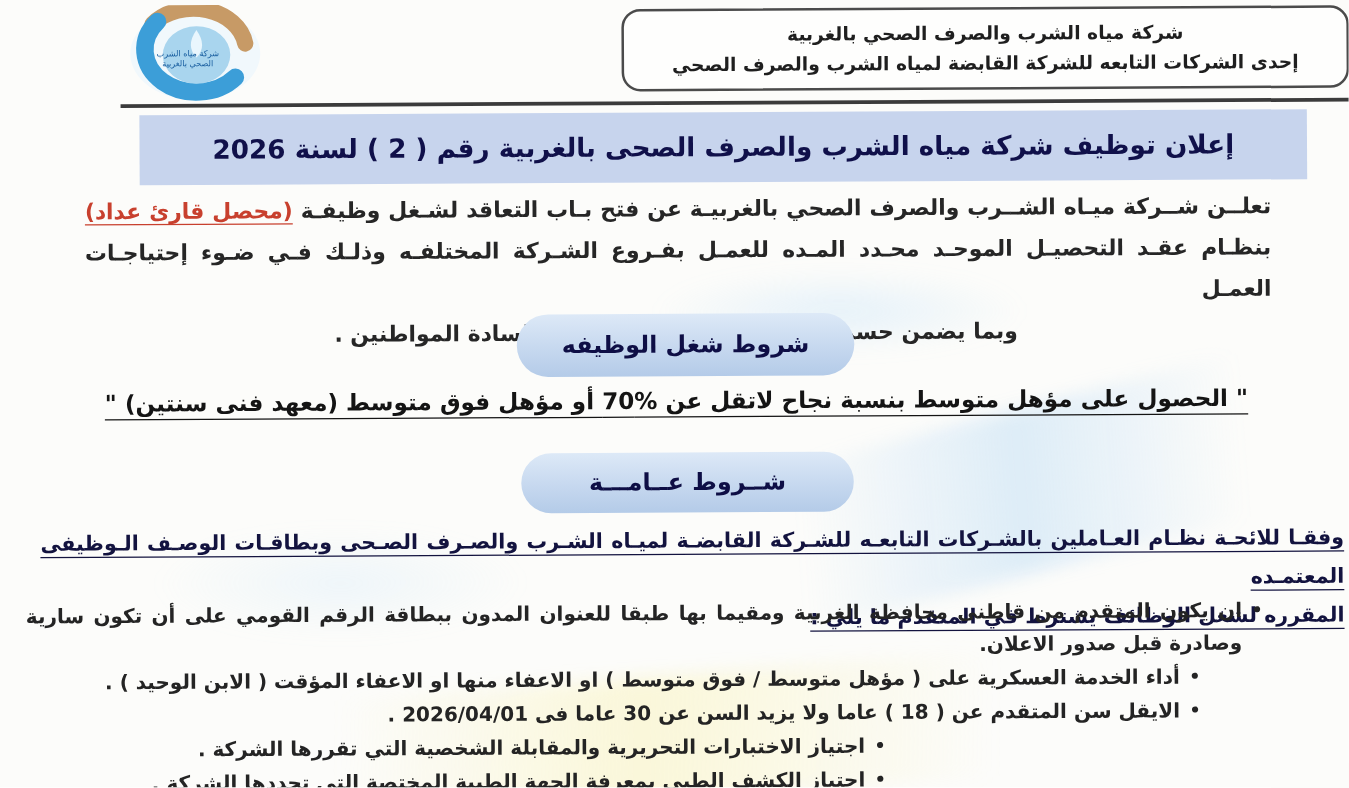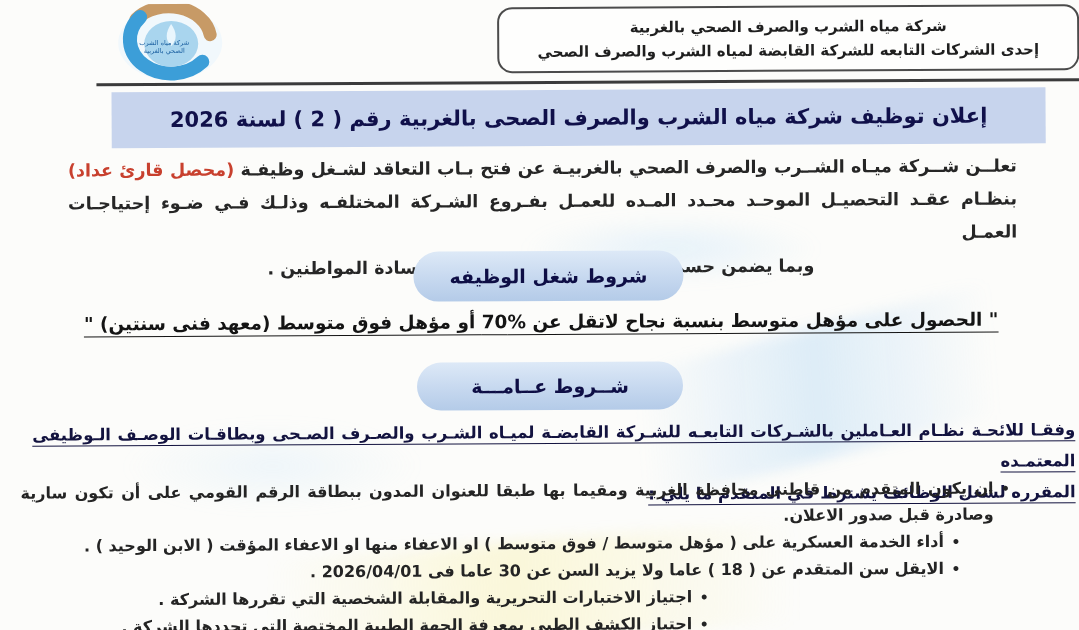--- a/index.html
+++ b/index.html
@@ -17,21 +17,21 @@
     transform:rotate(-14deg);}
   .art-blue2{left:520px;top:215px;width:300px;height:70px;
     background:radial-gradient(ellipse at center,rgba(150,205,245,0.22),rgba(255,255,255,0) 70%);}
   .art-yellow{left:240px;top:540px;width:600px;height:100px;
     background:linear-gradient(95deg,rgba(255,255,255,0) 5%,rgba(246,236,150,0.33) 45%,rgba(255,255,255,0) 92%);
     transform:rotate(-4deg);}
   .art-cyan{left:120px;top:420px;width:300px;height:90px;
     background:radial-gradient(ellipse at center,rgba(170,215,245,0.16),rgba(255,255,255,0) 70%);}
 
   
-  .logo{position:absolute;left:114px;top:2px;width:114px;height:78px;text-align:center;}
+  .logo{position:absolute;left:100px;top:2px;width:114px;height:78px;text-align:center;}
   .header-box{
     position:absolute;left:497px;top:7px;width:578px;height:62px;
     border:2px solid #4b4b4b;border-radius:15px;
     display:flex;flex-direction:column;align-items:center;justify-content:center;
     font-size:15px;font-weight:bold;color:#1f1f1f;line-height:24px;text-align:center;
     background:rgba(255,255,255,0.6);
   }
   .divider{position:absolute;left:96px;top:81px;width:983px;height:3px;background:#3b3b3b;}
 
   
@@ -39,21 +39,21 @@
     position:absolute;left:111px;top:90px;width:934px;height:56px;
     background:#c7d4ed;
     display:flex;align-items:center;justify-content:center;
   }
   .title-band .t{font-size:21px;font-weight:bold;color:#10104a;letter-spacing:0;}
 
   
   .intro{position:absolute;right:5px;left:5px;top:152px;color:#262626;font-weight:bold;font-size:17.5px;line-height:33px;}
   .jline{padding:0 58px 0 62px;text-align:justify;text-align-last:justify;white-space:normal;}
   .cline{text-align:center;}
-  .red{color:#c8402e;text-underline-offset:4px;}
+  .red{color:#c8402e;text-decoration:underline;text-underline-offset:4px;}
 
   
   .pill{
     position:absolute;height:50px;border-radius:26px;
     background:linear-gradient(180deg,#dde9f7 0%,#c6d8ef 55%,#b4cbe8 100%);
     display:flex;align-items:center;justify-content:center;
     font-size:19px;font-weight:bold;color:#0e0e45;
   }
   .pill1{left:412px;top:251px;width:270px;}
   .pill2{left:415px;top:362px;width:266px;height:48px;}

